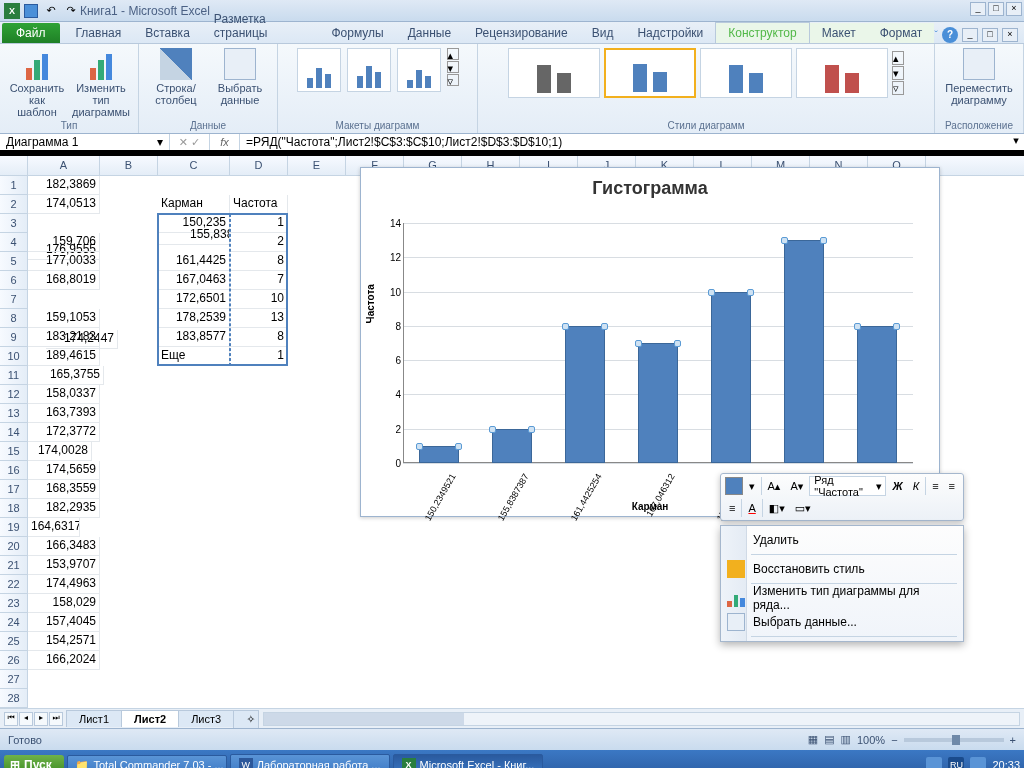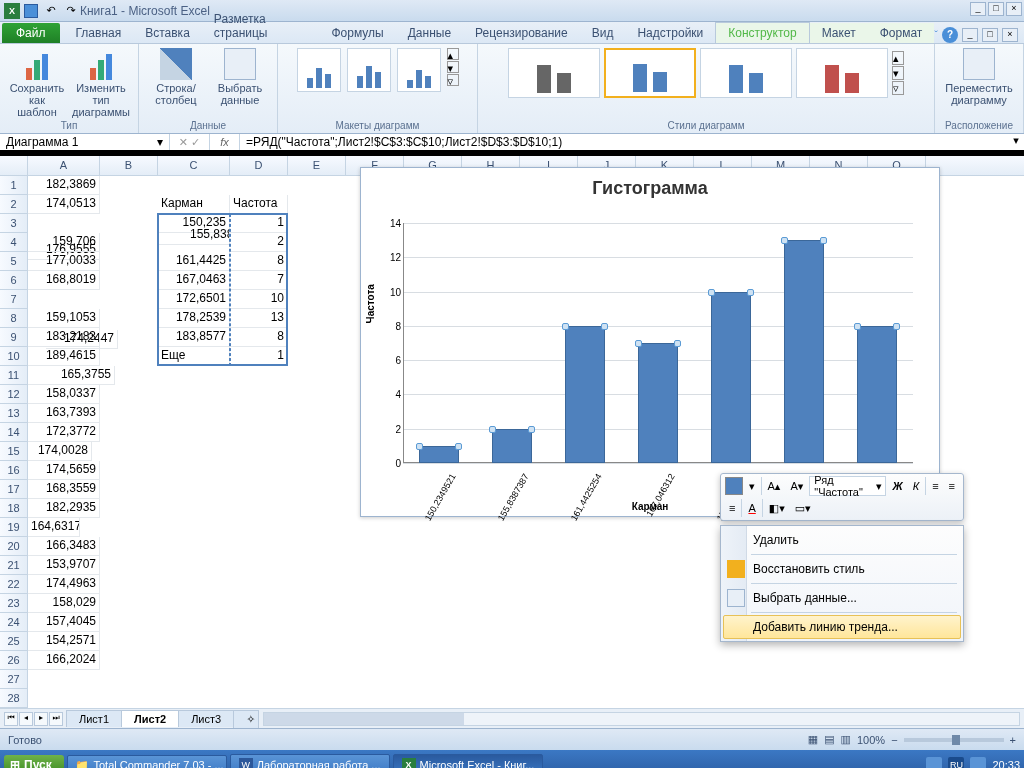--- a/index.html
+++ b/index.html
@@ -318,21 +318,21 @@
         <div class="cell" style="left: 0px; top: 0px; width: 72px;">182,3869</div>
         <div class="cell" style="left: 0px; top: 19px; width: 72px;">174,0513</div>
         <div class="cell" style="left: 0px; top: 38px; width: 72px; margin-top: 27px;">176,9555</div>
         <div class="cell" style="left: 0px; top: 57px; width: 72px;">159,706</div>
         <div class="cell" style="left: 0px; top: 76px; width: 72px;">177,0033</div>
         <div class="cell" style="left: 0px; top: 95px; width: 72px;">168,8019</div>
         <div class="cell" style="left: 18px; top: 114px; width: 72px; margin-top: 40px;">174,2447</div>
         <div class="cell" style="left: 0px; top: 133px; width: 72px;">159,1053</div>
         <div class="cell" style="left: 0px; top: 152px; width: 72px;">183,2183</div>
         <div class="cell" style="left: 0px; top: 171px; width: 72px;">189,4615</div>
-        <div class="cell" style="left: 0px; top: 190px; width: 87px;">165,3755</div>
+        <div class="cell" style="left: 0px; top: 190px; width: 76px;">165,3755</div>
         <div class="cell" style="left: 0px; top: 209px; width: 72px;">158,0337</div>
         <div class="cell" style="left: 0px; top: 228px; width: 72px;">163,7393</div>
         <div class="cell" style="left: 0px; top: 247px; width: 72px;">172,3772</div>
         <div class="cell" style="left: 0px; top: 266px; width: 64px;">174,0028</div>
         <div class="cell" style="left: 0px; top: 285px; width: 72px;">174,5659</div>
         <div class="cell" style="left: 0px; top: 304px; width: 72px;">168,3559</div>
         <div class="cell" style="left: 0px; top: 323px; width: 72px;">182,2935</div>
         <div class="cell" style="left: 0px; top: 342px; width: 52px;">164,6317</div>
         <div class="cell" style="left: 0px; top: 361px; width: 72px;">166,3483</div>
         <div class="cell" style="left: 0px; top: 380px; width: 72px;">153,9707</div>
@@ -461,27 +461,34 @@
     <div class="ctx-item">
         <span>Удалить</span>
       </div>
     <div class="ctx-sep"></div>
     <div class="ctx-item">
         <div class="ci-icon" style="background:#f2b01e"></div>
         <span>Восстановить стиль</span>
       </div>
     <div class="ctx-sep"></div>
     <div class="ctx-item">
+        <div class="ci-icon">
+          <div class="ic-chart-bars" style="width:18px;height:18px">
+            <span style="height:6px;background:#d64"></span>
+            <span style="height:12px;background:#3a7"></span>
+            <span style="height:9px;background:#48d"></span>
+          </div>
+        </div>
+        <span>Изменить тип диаграммы для ряда...</span>
+      </div>
+    <div class="ctx-item">
         <div class="ci-icon" style="background:#e8eff7;border:1px solid #9db4cf"></div>
         <span>Выбрать данные...</span>
       </div>
     <div class="ctx-sep"></div>
-    <div class="ctx-item hover">
-        <span>Добавить линию тренда...</span>
-      </div>
 
   </div>
 </div>
 
 <div class="sheet-tabs">
   <div class="nav">
     <div class="nav-btn">⏮</div>
     <div class="nav-btn">◂</div>
     <div class="nav-btn">▸</div>
     <div class="nav-btn">⏭</div>

